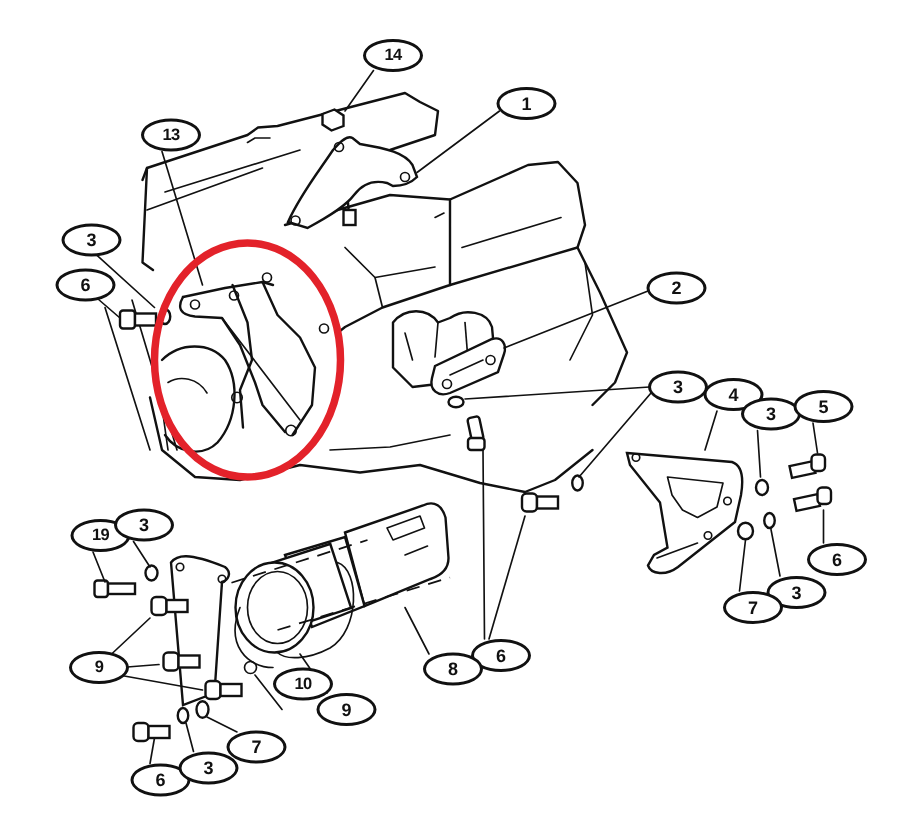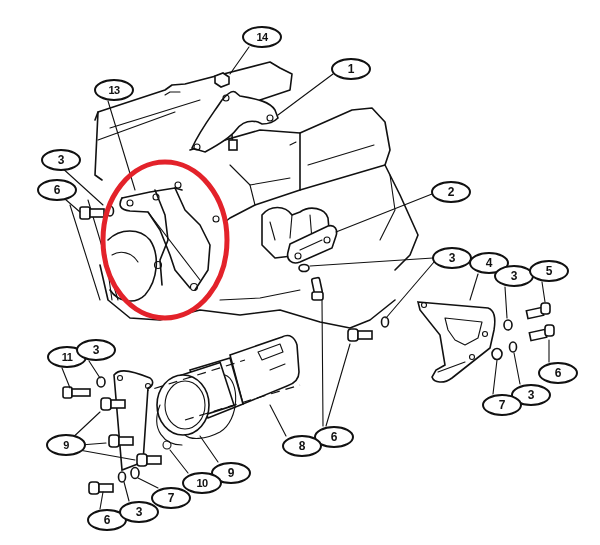--- a/index.html
+++ b/index.html
@@ -202,21 +202,21 @@
   <div class="callout" style="left:442px;top:192px">2</div>
   <div class="callout" style="left:443px;top:258px">3</div>
   <div class="callout" style="left:480px;top:263px">4</div>
   <div class="callout" style="left:505px;top:276px">3</div>
   <div class="callout" style="left:540px;top:271px">5</div>
   <div class="callout" style="left:549px;top:373px">6</div>
   <div class="callout" style="left:522px;top:395px">3</div>
   <div class="callout" style="left:493px;top:405px">7</div>
   <div class="callout" style="left:325px;top:437px">6</div>
   <div class="callout" style="left:293px;top:446px">8</div>
-  <div class="callout wide" style="left:58px;top:357px">11</div>
+  <div class="callout wide" style="left:58px;top:357px">19</div>
   <div class="callout" style="left:87px;top:350px">3</div>
   <div class="callout wide" style="left:57px;top:445px">9</div>
   <div class="callout" style="left:222px;top:473px">9</div>
-  <div class="callout wide" style="left:193px;top:483px">10</div>
+  <div class="callout wide" style="left:193px;top:456px">10</div>
   <div class="callout" style="left:162px;top:498px">7</div>
   <div class="callout" style="left:98px;top:520px">6</div>
   <div class="callout" style="left:130px;top:512px">3</div>
 </div>
 
 </body></html>

